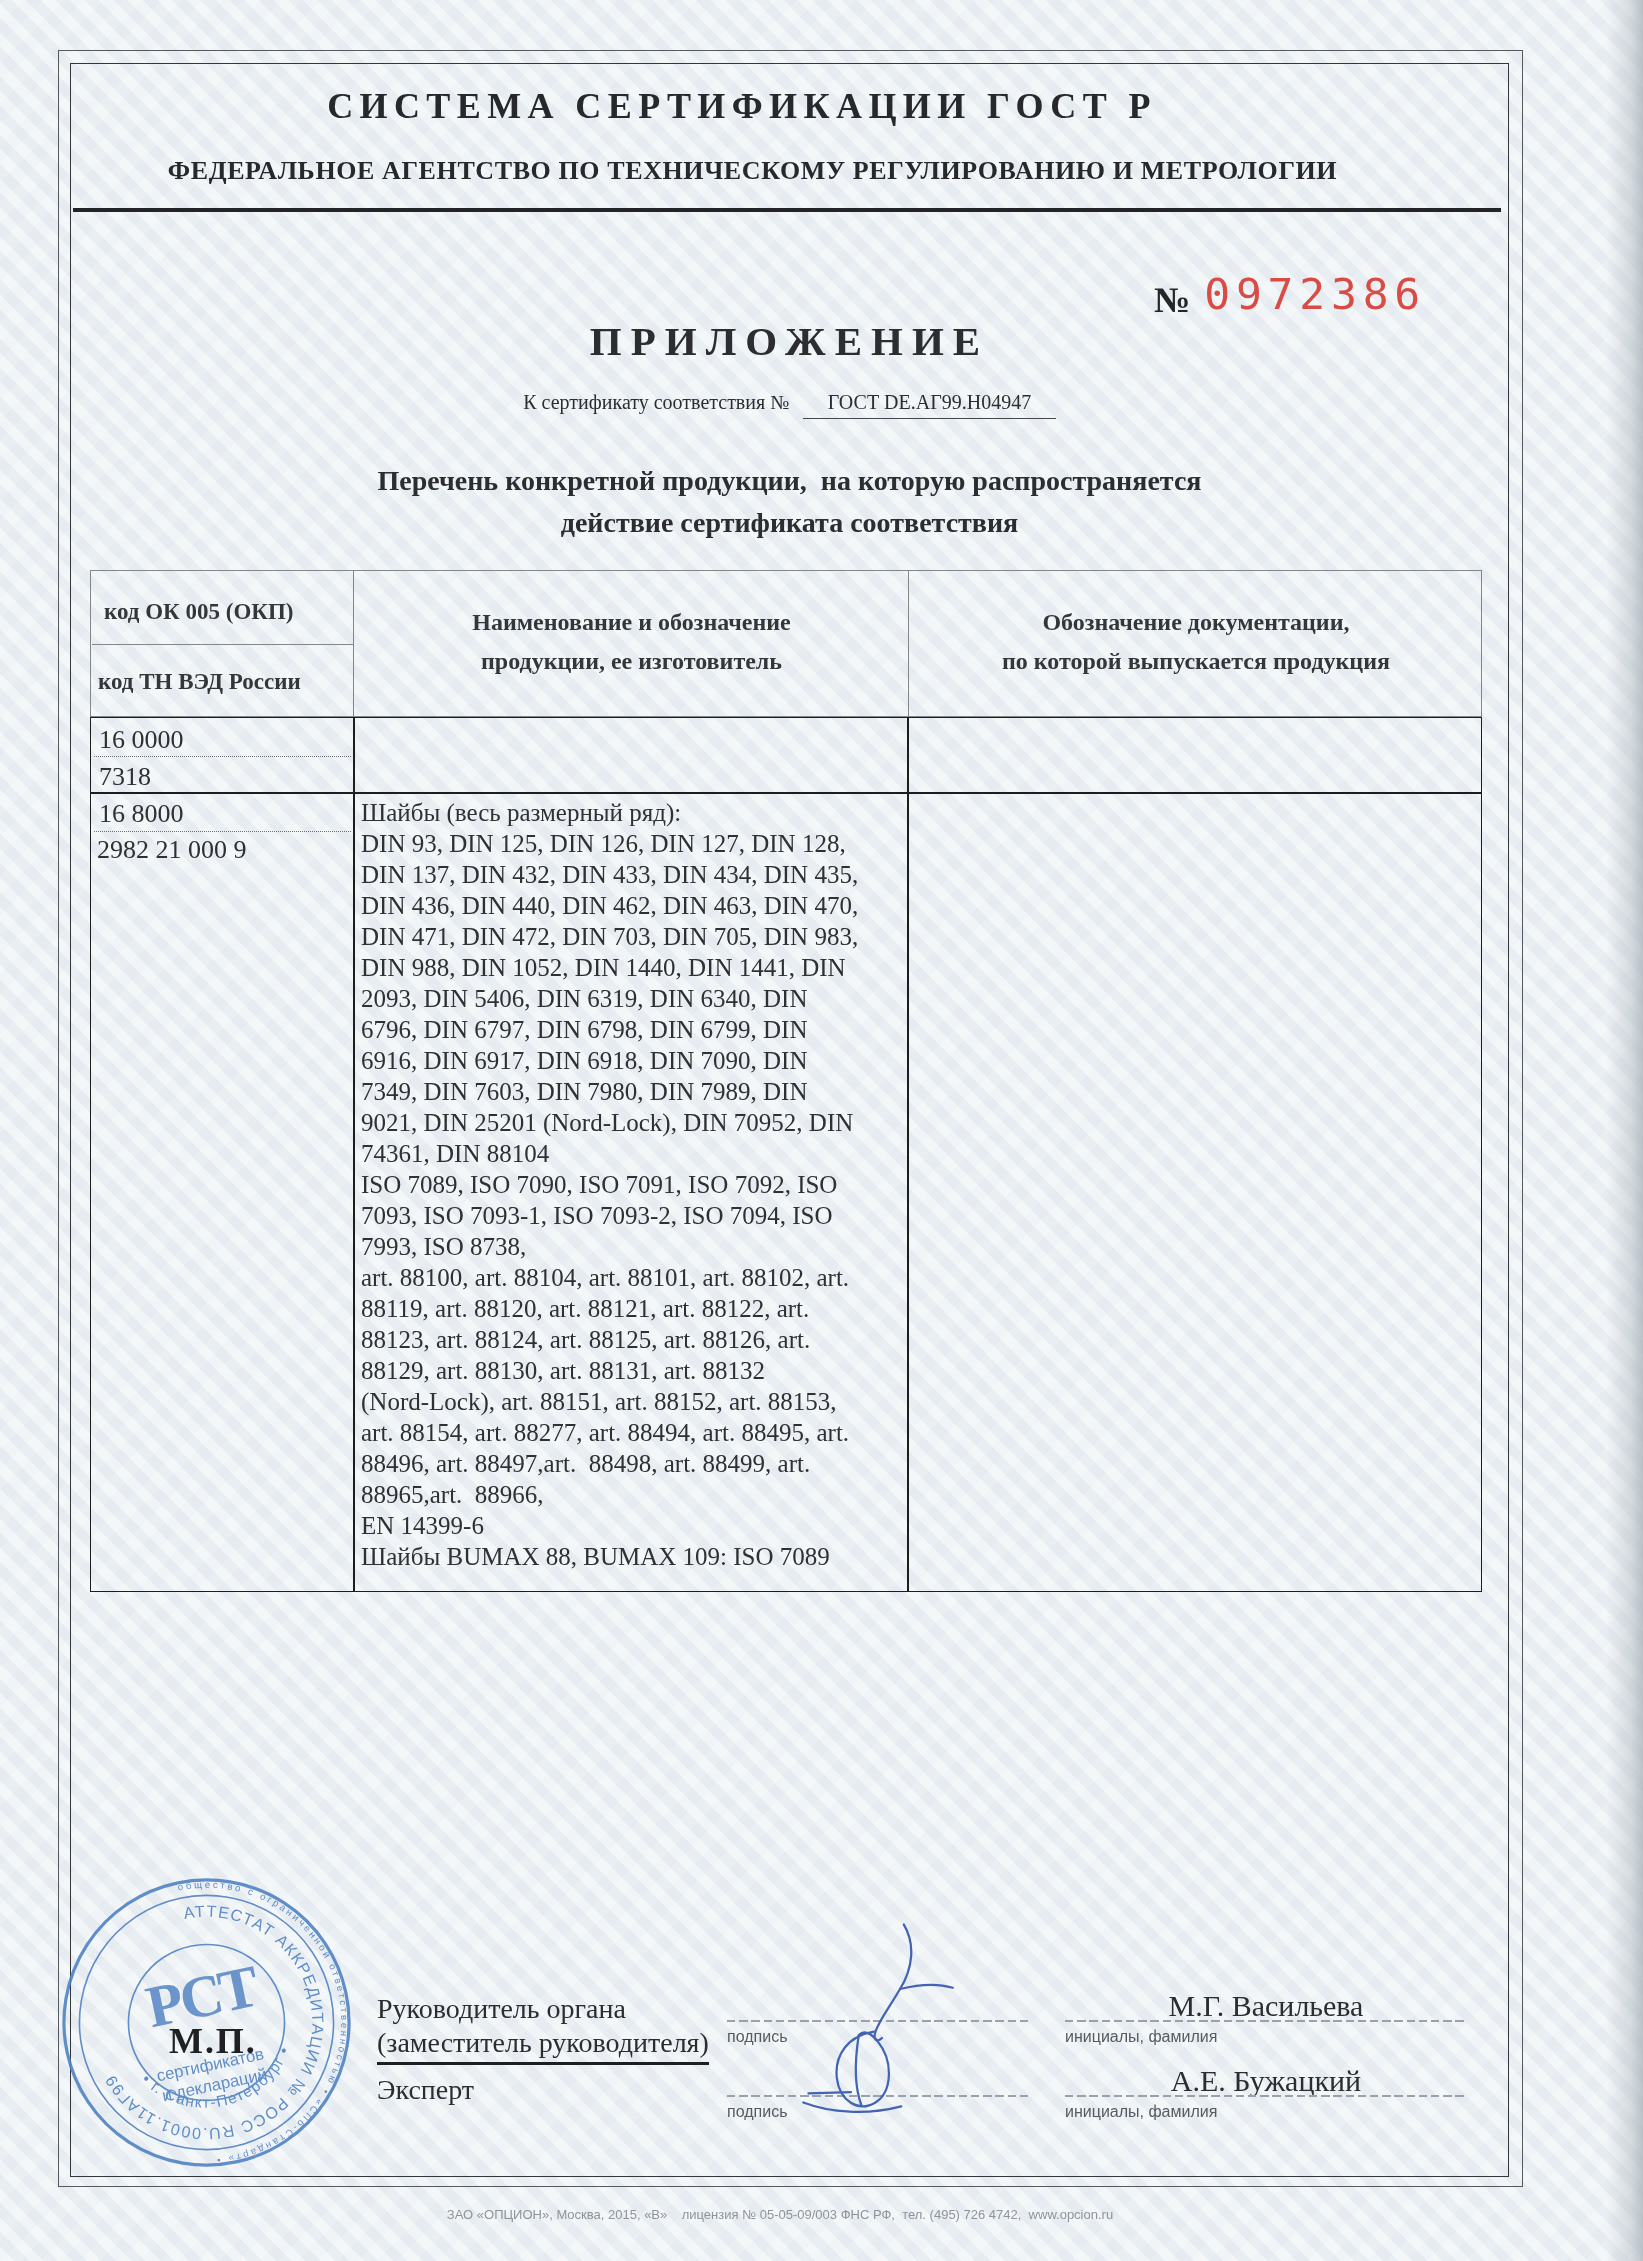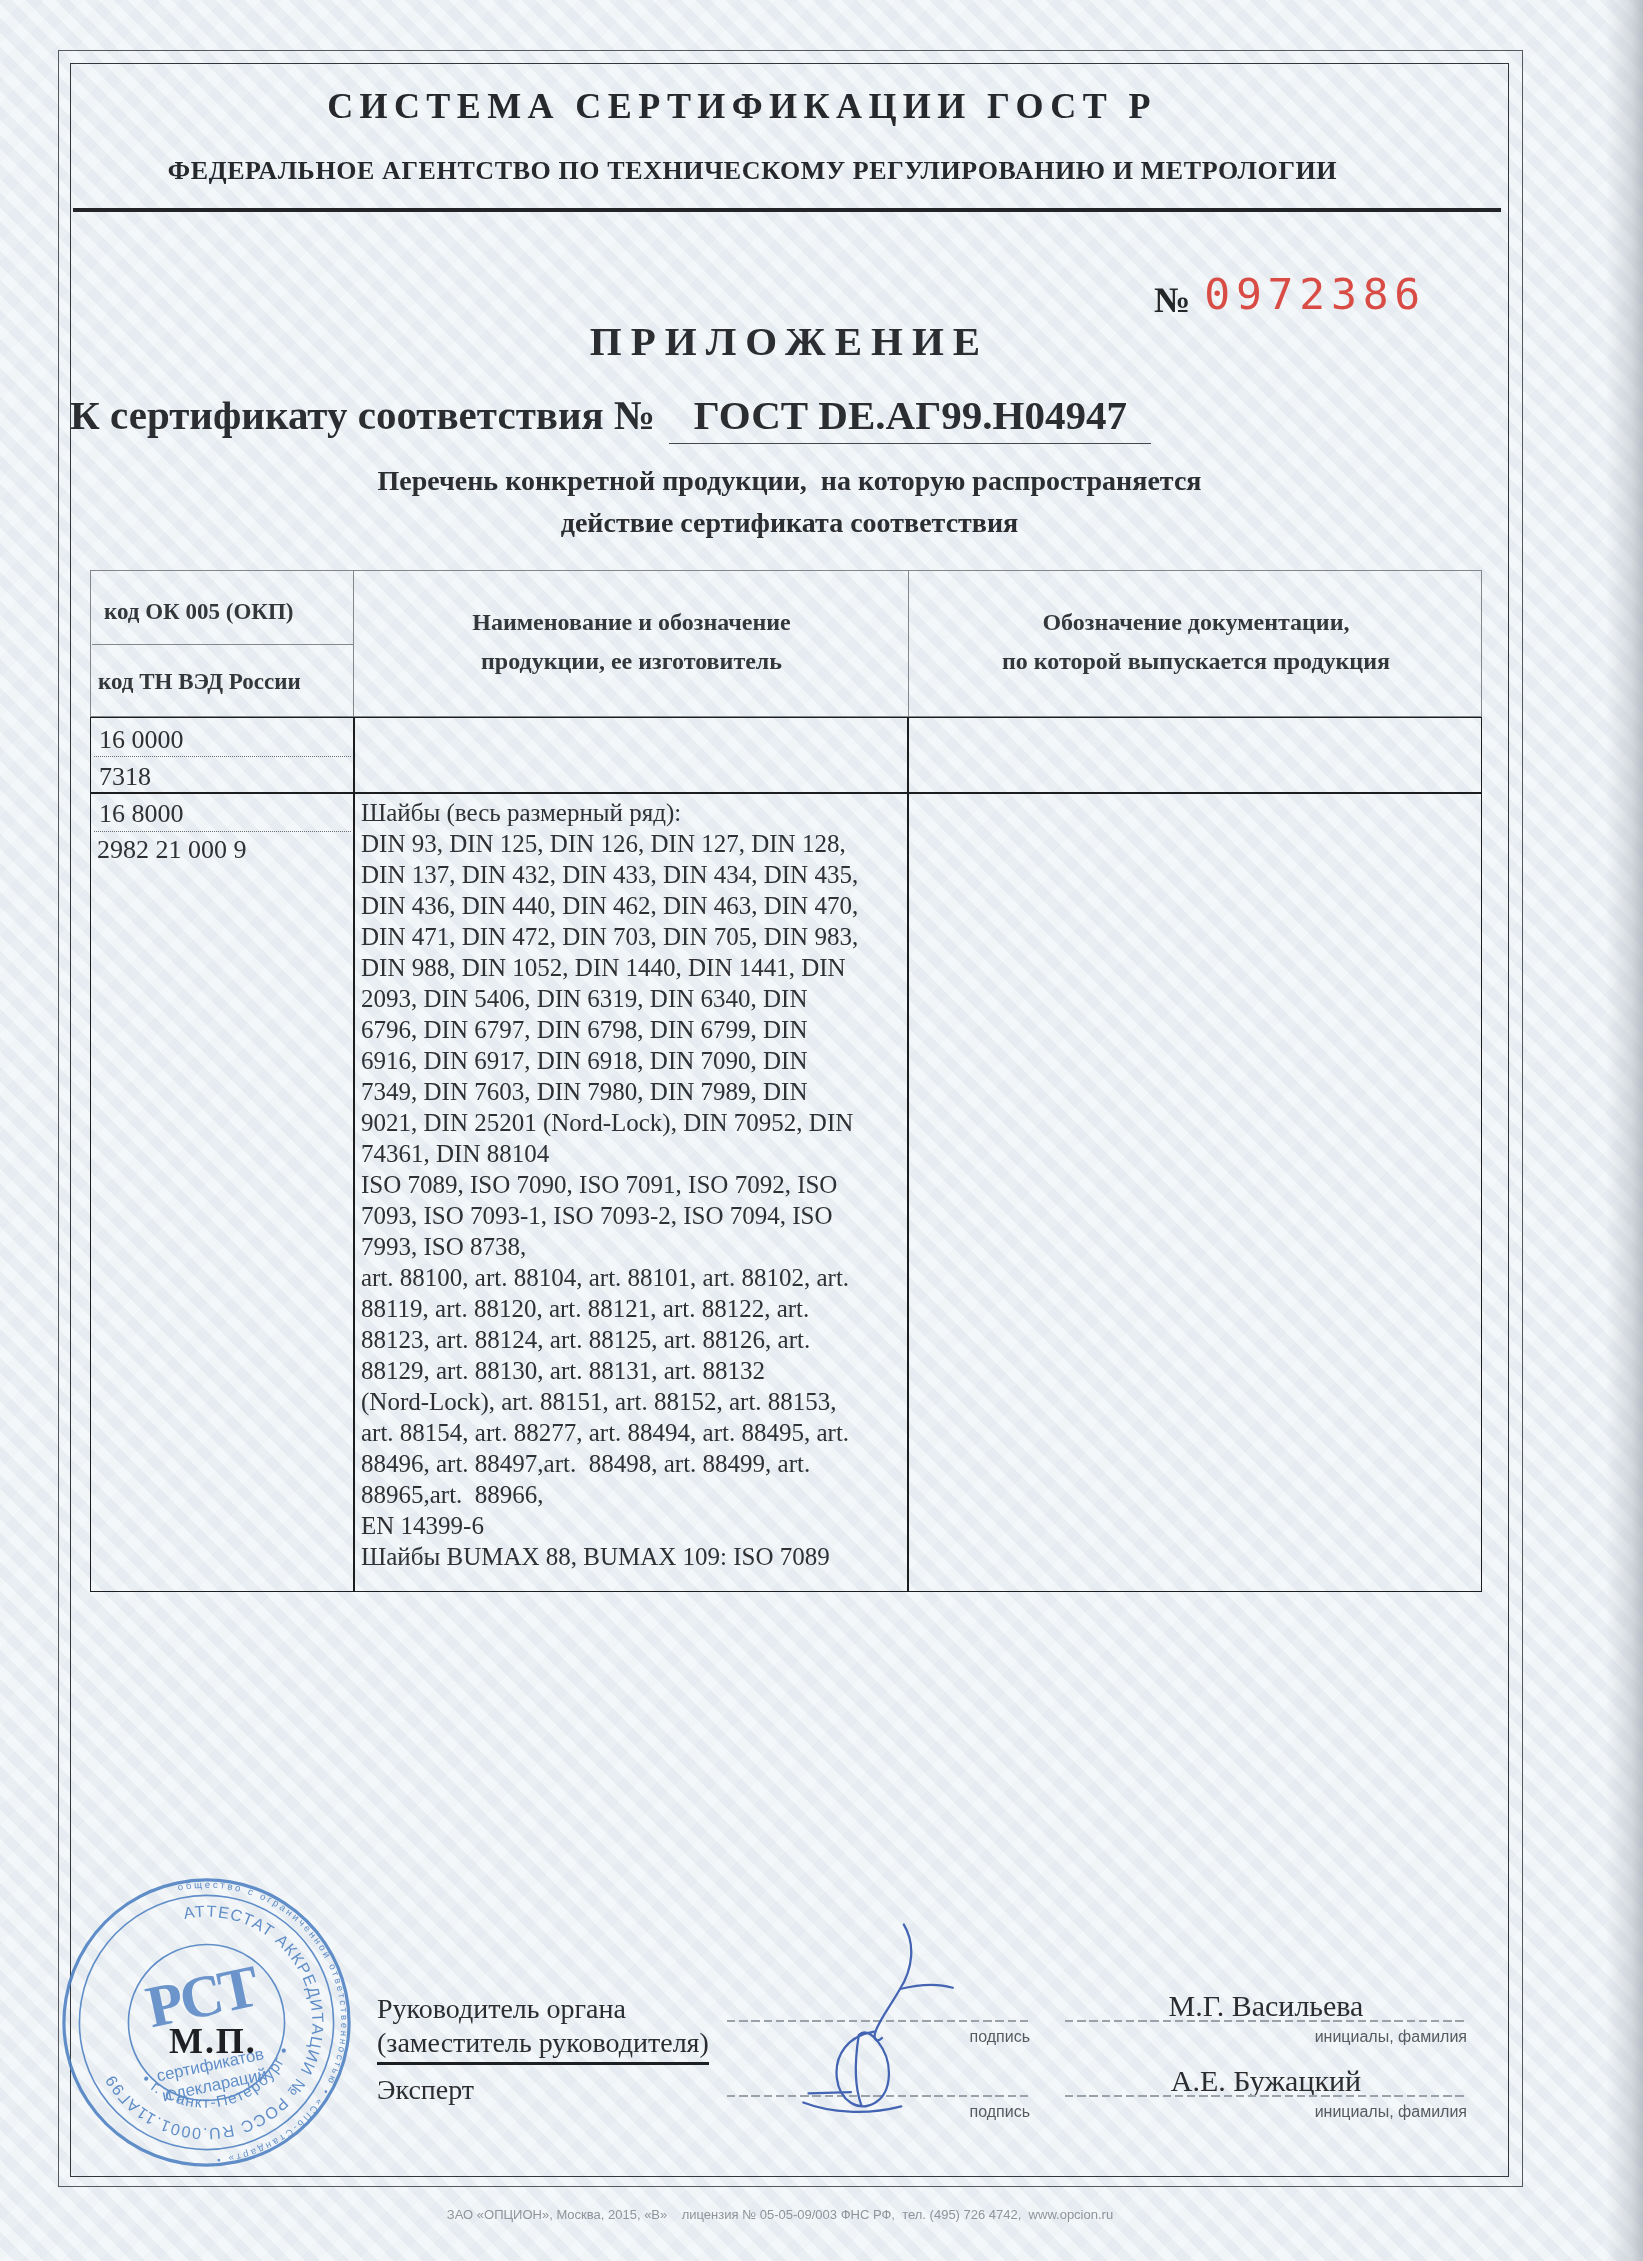--- a/index.html
+++ b/index.html
@@ -15,21 +15,21 @@
     background:linear-gradient(90deg, rgba(200,206,212,0) 0%, rgba(186,193,200,.55) 70%, rgba(168,176,184,.75) 100%);}
   .frame-outer{left:58px;top:50px;width:1465px;height:2137px;border:1.3px solid #55585c;}
   .frame-inner{left:70px;top:63px;width:1439px;height:2114px;border:1.9px solid #33363a;}
   .hdr1{left:70px;top:85px;width:1344px;text-align:center;font-size:36px;font-weight:bold;letter-spacing:6.4px;color:#26282c;}
   .hdr2{left:70px;top:156px;width:1365px;text-align:center;font-size:26px;font-weight:bold;letter-spacing:0.6px;color:#26282c;}
   .hdr-rule{left:73px;top:208px;width:1428px;height:3.9px;background:#222428;}
   .numrow{left:1154px;top:273px;display:flex;align-items:flex-start;}
   .numsign{font-size:36px;font-weight:bold;color:#242628;line-height:1;padding-top:9px;}
   .numdigits{font-family:"DejaVu Sans Mono",monospace;font-size:43px;line-height:1;letter-spacing:5.8px;margin-left:14px;}
   .title{left:70px;top:317px;width:1439px;text-align:center;font-size:41px;font-weight:bold;letter-spacing:9px;color:#2b2d30;}
-  .certline{left:70px;top:391px;width:1439px;display:flex;justify-content:flex-start;align-items:baseline;font-size:41px;font-weight:bold;color:#2b2d30;}
+  .certline{left:70px;top:391px;width:1439px;display:flex;justify-content:center;align-items:baseline;font-size:20px;font-weight:normal;color:#2b2d30;}
   .certnum{border-bottom:1.9px solid #44474b;padding:0 24.5px 3.9px 24.5px;margin-left:14px;}
   .sub1{left:70px;top:465px;width:1439px;text-align:center;font-size:28px;font-weight:bold;color:#2b2d30;white-space:pre;}
   .sub2{left:70px;top:507px;width:1439px;text-align:center;font-size:28px;font-weight:bold;color:#2b2d30;}
   
   .thbox{left:90px;top:570px;width:1392px;height:147px;border:1.3px solid #84878a;}
   .thv1{left:353px;top:570px;width:1.3px;height:147px;background:#84878a;}
   .thv2{left:908px;top:570px;width:1.3px;height:147px;background:#84878a;}
   .thc1mid{left:92px;top:644px;width:262px;height:1.3px;background:#84878a;}
   .thc1a{left:104px;top:599px;font-size:23px;font-weight:bold;color:#34373a;}
   .thc1b{left:98px;top:669px;font-size:23px;font-weight:bold;color:#34373a;}
@@ -52,21 +52,21 @@
   
   .role{left:377px;font-size:28px;font-weight:normal;color:#2b2d30;}
   .role1a{top:1993px;}
   .role1b{top:2027px;border-bottom:3.2px solid #1d1f22;padding-bottom:2.6px;}
   .role2{top:2074px;}
   .dashline{height:1.9px;background:repeating-linear-gradient(90deg,#9aa1a8 0 8.4px,rgba(0,0,0,0) 8.4px 12.2px);}
   .sline1{left:727px;top:2020px;width:303px;}
   .sline2{left:727px;top:2095px;width:303px;}
   .nline1{left:1065px;top:2020px;width:402px;}
   .nline2{left:1065px;top:2095px;width:402px;}
-  .cap{font-family:"Liberation Sans",sans-serif;font-size:16px;color:#565b60;text-align:right;}
+  .cap{font-family:"Liberation Sans",sans-serif;font-size:16px;color:#565b60;text-align:left;}
   .cap-s1{left:727px;top:2028px;width:303px;}
   .cap-s2{left:727px;top:2103px;width:303px;}
   .cap-n1{left:1065px;top:2028px;width:402px;}
   .cap-n2{left:1065px;top:2103px;width:402px;}
   .signame{font-size:30px;color:#2b2d30;text-align:center;}
   .name1{left:1065px;top:1989px;width:402px;}
   .name2{left:1065px;top:2064px;width:402px;}
   .mp{left:169px;top:2020px;font-size:36px;font-weight:bold;letter-spacing:1.9px;color:#1e2023;}
   .stampwrap{left:53px;top:1869px;width:307px;height:307px;transform:rotate(-12deg);opacity:.88;}
   .imprint{left:0;top:2207px;width:1560px;text-align:center;font-family:"Liberation Sans",sans-serif;

